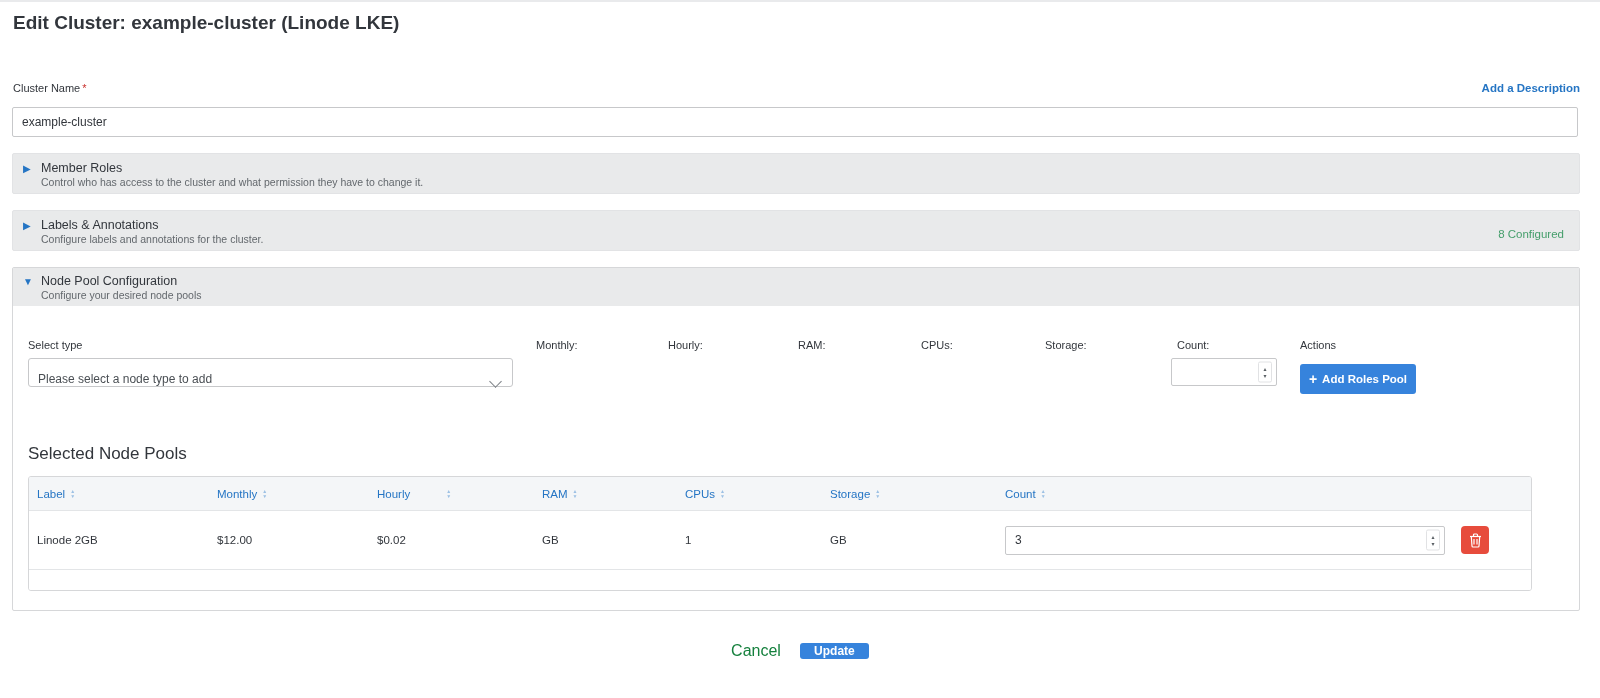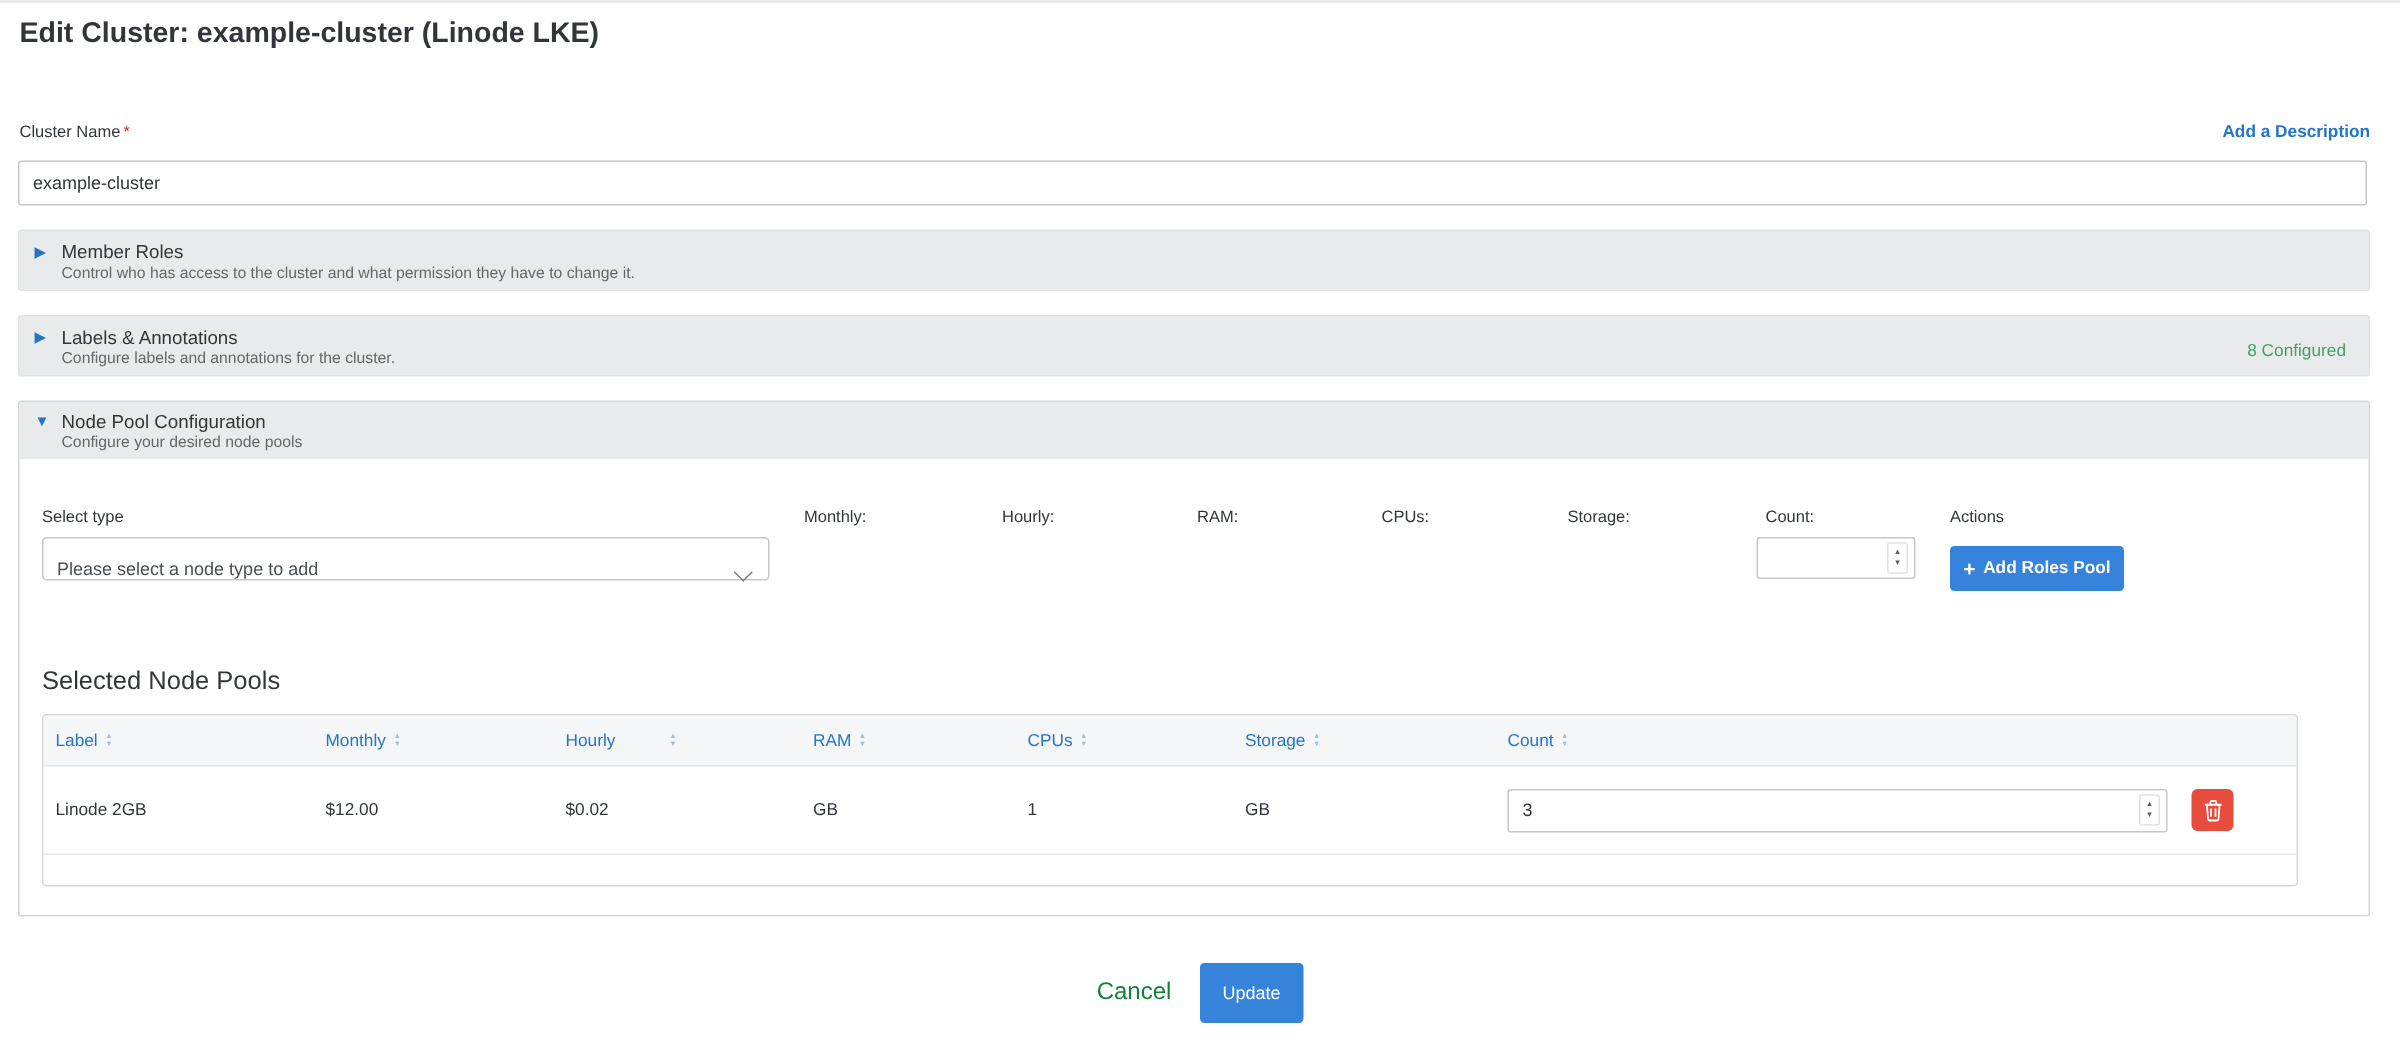--- a/index.html
+++ b/index.html
@@ -141,21 +141,21 @@
     width: 28px; height: 28px; margin-left: 8px;
     border: none; border-radius: 4px; background: #e74c3c; cursor: pointer;
     display: flex; align-items: center; justify-content: center;
   }
 
   
   .footer-actions {
     margin-top: 31px; display: flex; align-items: center; justify-content: center; gap: 19px;
   }
   .cancel-link { font-size: 16px; color: #15803d; cursor: pointer; }
-  .update-btn { width: 69px; height: 40px; font-size: 12px; }
+  .update-btn { width: 69px; height: 16px; font-size: 12px; font-weight: bold; }
 </style>
 </head>
 <body>
 
 <div class="topline"></div>
 
 <h1 class="page-title">Edit Cluster: example-cluster (Linode LKE)</h1>
 
 <div class="field-head">
   <label class="field-label">

